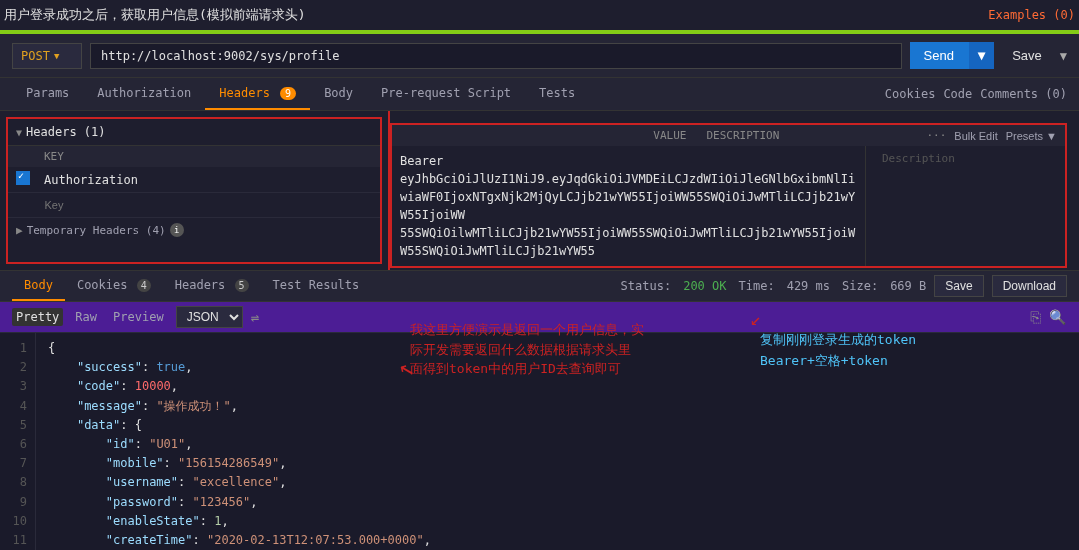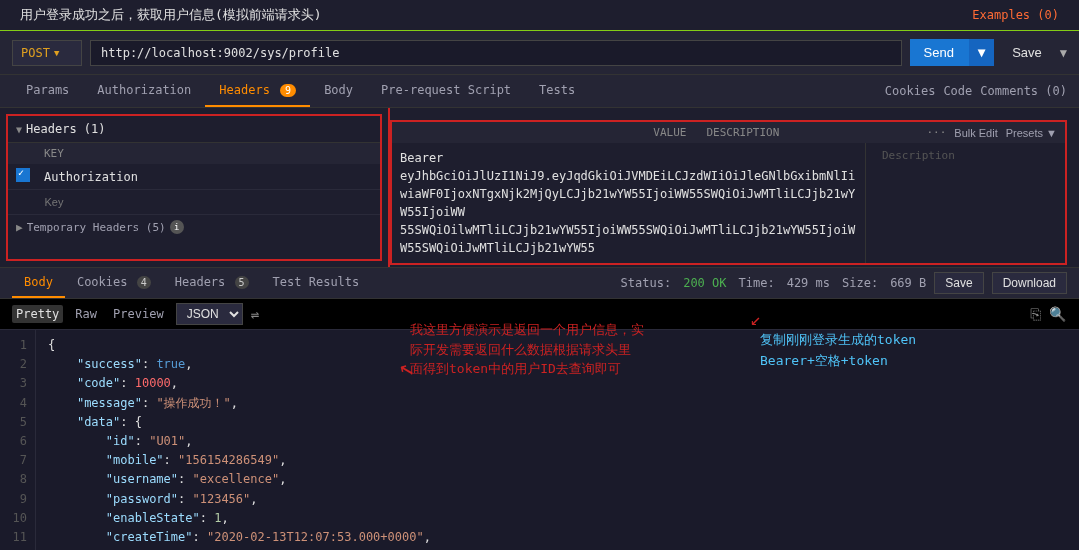--- a/index.html
+++ b/index.html
@@ -9,25 +9,25 @@
       font-size: 12px;
       color: #c0c0c0;
       width: 1079px;
       height: 550px;
       overflow: hidden;
     }
 
     
     .top-bar {
       background: #1e1e2e;
-      padding: 6px 20px;
+      padding: 6px 4px;
       display: flex;
       align-items: center;
       justify-content: space-between;
-      border-bottom: 1px solid #84cc16;
+      border-bottom: 4px solid #84cc16;
     }
     .top-bar-title {
       color: #e0e0e0;
       font-size: 13px;
     }
     .top-bar-examples {
       color: #ff6b35;
       font-size: 12px;
       cursor: pointer;
     }
@@ -358,21 +358,21 @@
       cursor: pointer;
     }
 
     
     .format-bar {
       display: flex;
       align-items: center;
       padding: 4px 12px;
       gap: 8px;
       border-bottom: 1px solid #2a2a3a;
-      background: #000000;
+      background: #4c1d95;
     }
     .fmt-tab {
       color: #a0a0b0;
       font-size: 12px;
       cursor: pointer;
       padding: 2px 4px;
     }
     .fmt-tab.active {
       color: #e0e0e0;
       background: #333;
@@ -505,21 +505,21 @@
             </span>
             <span class="col-key">Authorization</span>
           </div>
           <div class="header-row">
             <span class="col-check"></span>
             <input class="key-input" type="text" placeholder="Key" style="">
           </div>
         </div>
         <div class="temp-headers">
           <span class="arrow">▶</span>
-          <span>Temporary Headers (5)</span>
+          <span>Temporary Headers (4)</span>
           <span class="info-icon">i</span>
         </div>
       </div>
     </div>
 
     <div style="flex:1; padding: 6px 6px 6px 0; background:#1e1e2e;">
       <div class="right-panel">
         <div class="value-header">
           <span class="col-value">VALUE</span>
           <span class="col-desc">DESCRIPTION</span>

